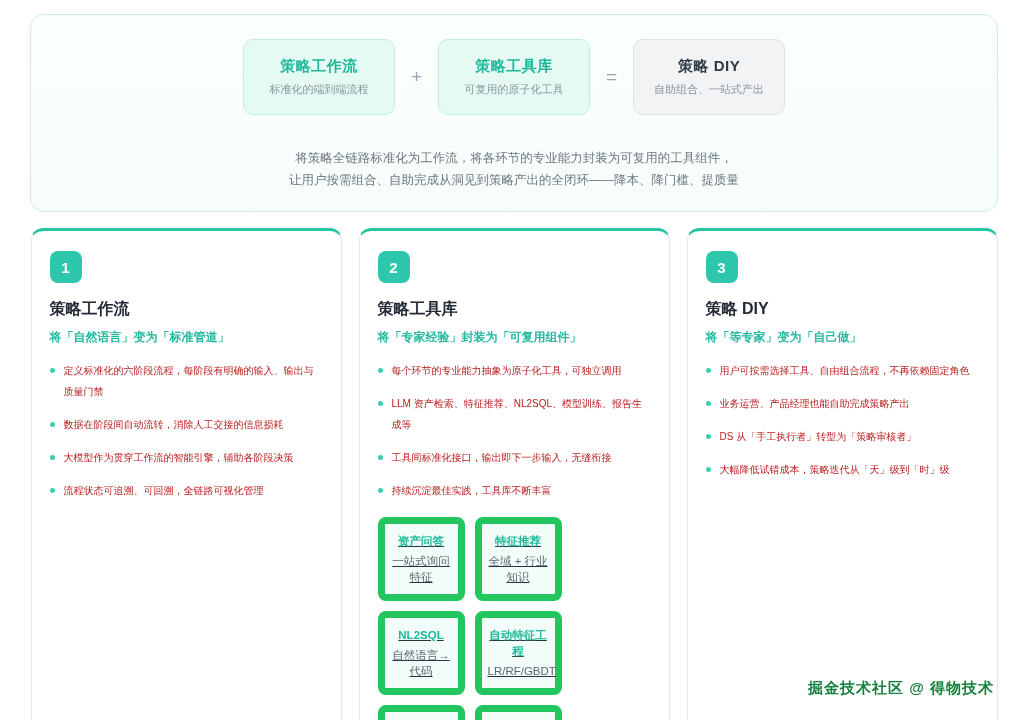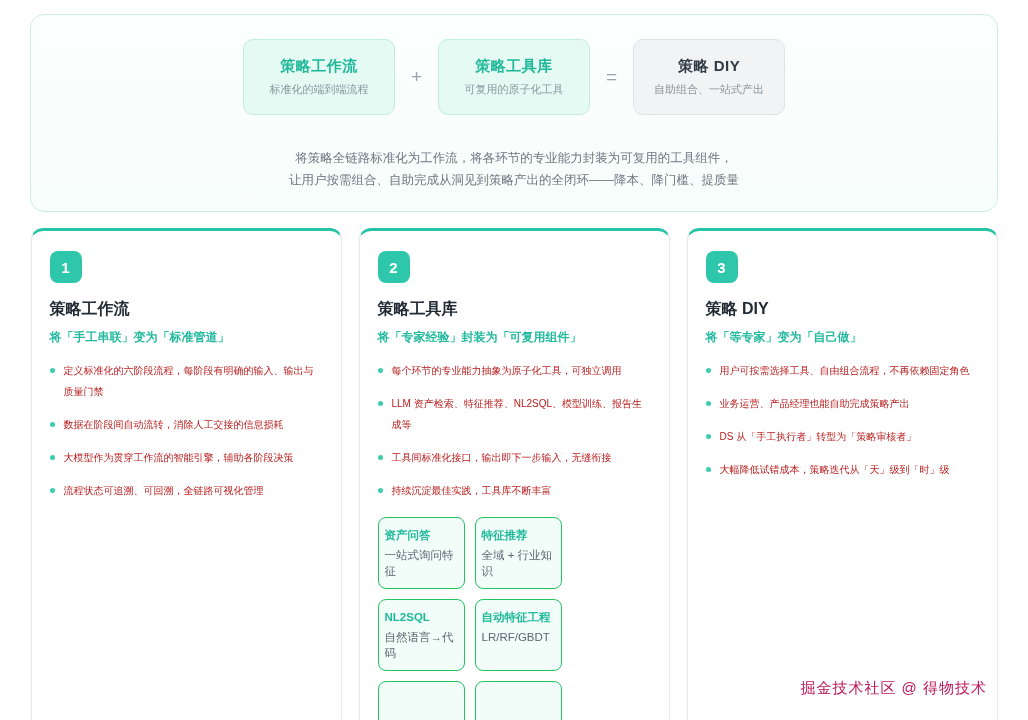--- a/index.html
+++ b/index.html
@@ -155,46 +155,49 @@
   .tiles {
     display: flex;
     flex-wrap: wrap;
     gap: 10px;
     margin-top: 12px;
   }
   .tile {
     box-sizing: border-box;
     width: 87px;
     min-height: 72px;
-    border: 1px solid #22c55e;
+    border: 7px solid #22c55e;
     background: #f2fdfa;
     border-radius: 8px;
     padding: 9px 6px;
+    text-align: center;
+    text-decoration: underline;
   }
   .tile-name {
     font-size: 11.5px;
     font-weight: bold;
     color: #1fb99a;
     line-height: 16px;
   }
   .tile-desc {
     margin-top: 4px;
     font-size: 11.5px;
     color: #5a6670;
     line-height: 16px;
   }
 
   
   .watermark {
     position: absolute;
-    right: 41px;
+    right: 34px;
     bottom: 22px;
     font-size: 15px;
-    color: #be185d;
+    color: #15803d;
     letter-spacing: 1px;
+    font-weight: bold;
   }
 </style>
 </head>
 <body>
 
 <div class="page">
 
   <section class="hero">
     <div class="formula">
 
@@ -223,21 +226,21 @@
       <div>将策略全链路标准化为工作流，将各环节的专业能力封装为可复用的工具组件，</div>
       <div>让用户按需组合、自助完成从洞见到策略产出的全闭环——降本、降门槛、提质量</div>
     </div>
   </section>
 
   <section class="cards">
 
     <article class="card">
       <div class="badge">1</div>
       <div class="card-title">策略工作流</div>
-      <div class="card-sub">将「手工串联」变为「标准管道」</div>
+      <div class="card-sub">将「自然语言」变为「标准管道」</div>
       <ul class="bullets">
         <li>定义标准化的六阶段流程，每阶段有明确的输入、输出与质量门禁</li>
         <li>数据在阶段间自动流转，消除人工交接的信息损耗</li>
         <li>大模型作为贯穿工作流的智能引擎，辅助各阶段决策</li>
         <li>流程状态可追溯、可回溯，全链路可视化管理</li>
       </ul>
     </article>
 
     <article class="card">
       <div class="badge">2</div>

